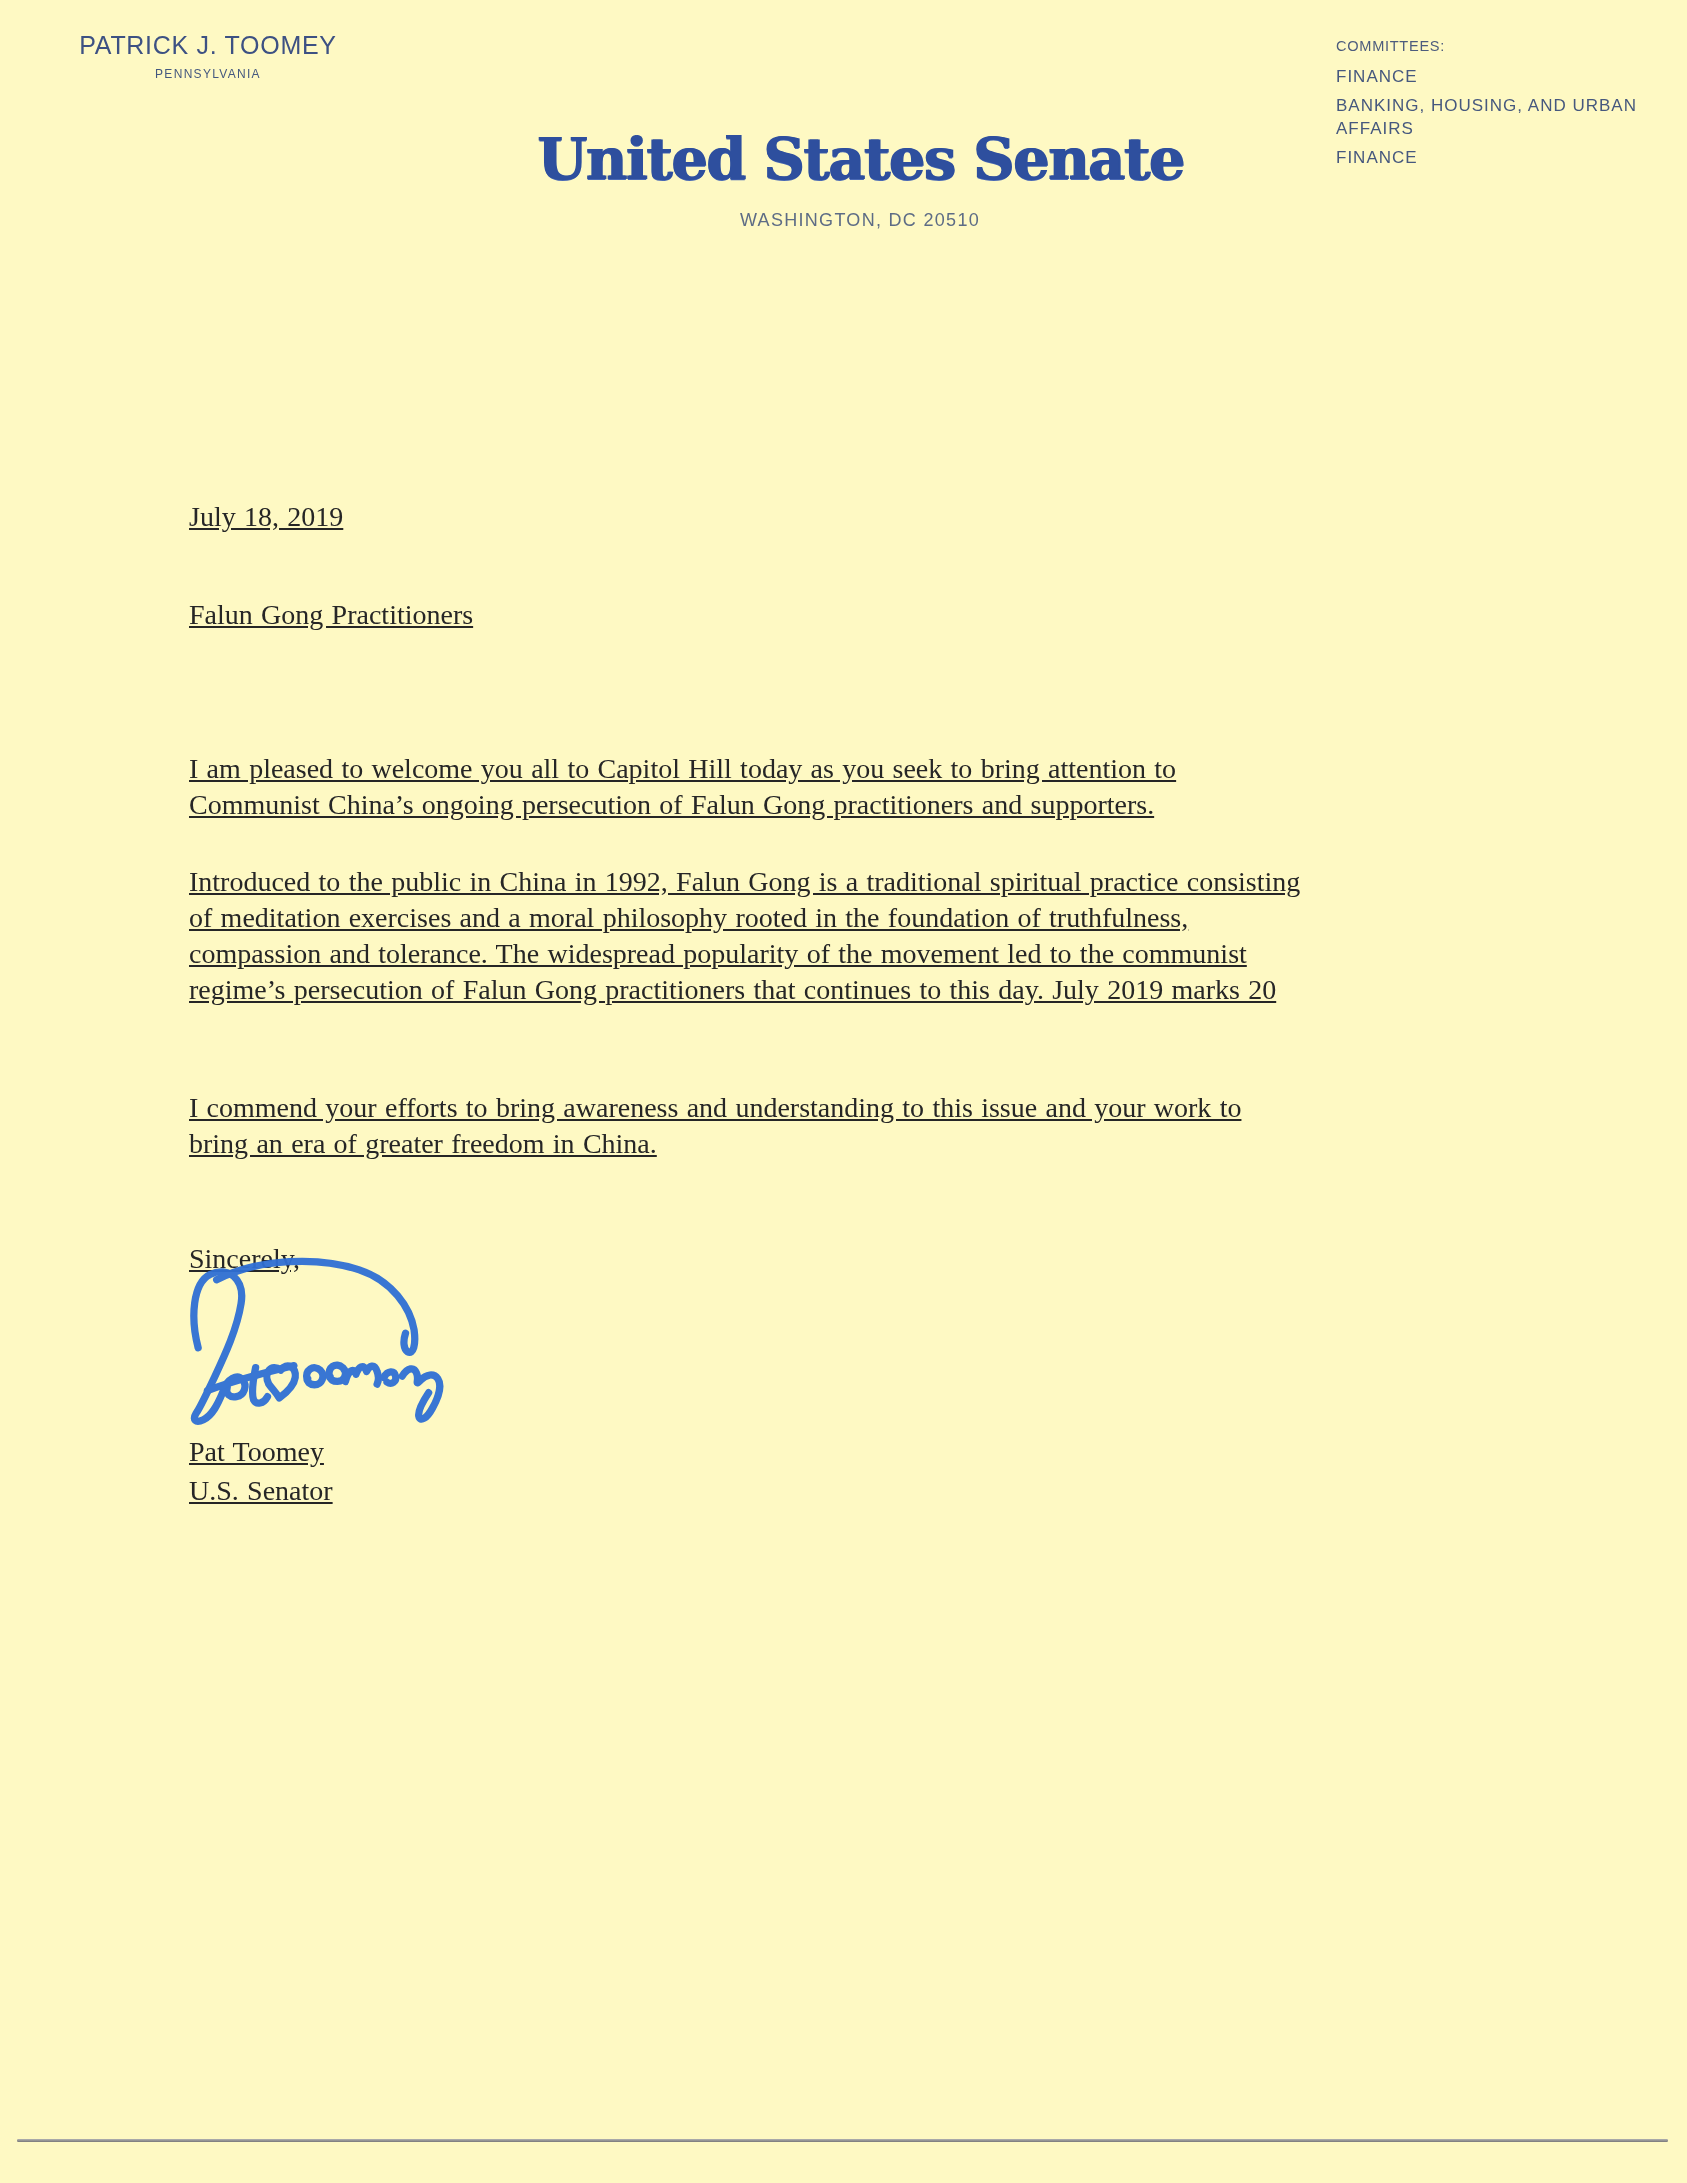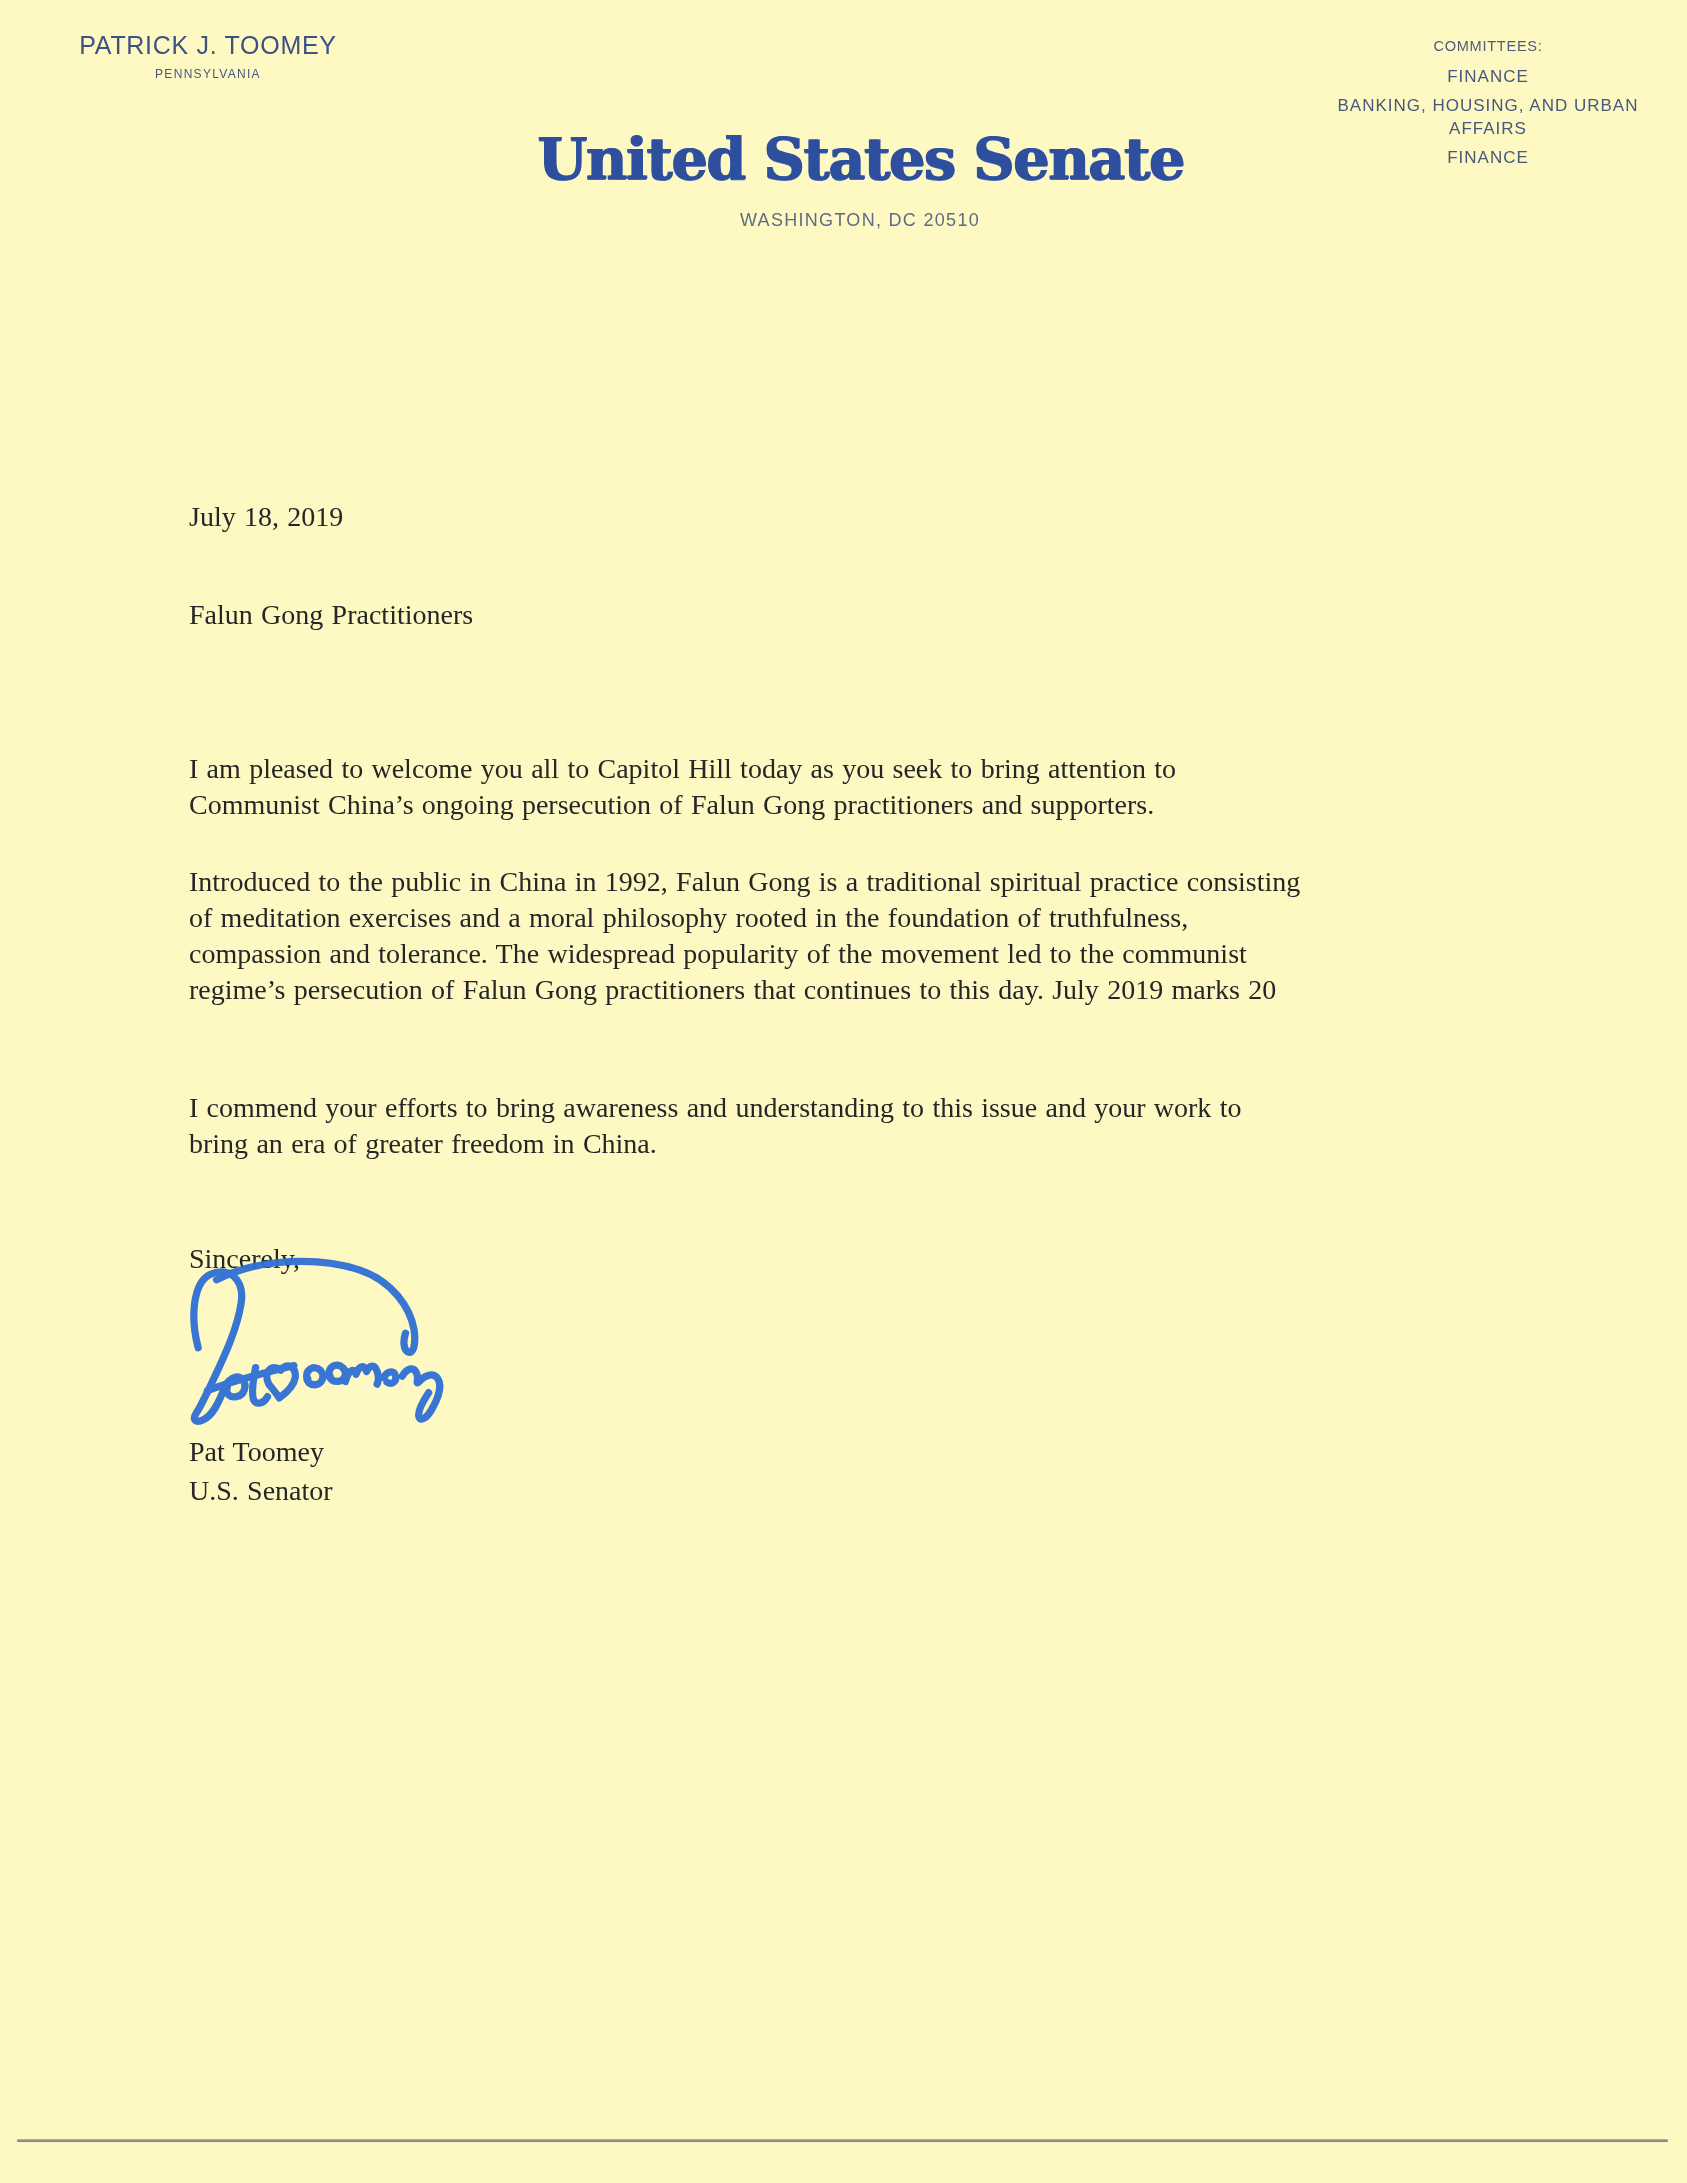--- a/index.html
+++ b/index.html
@@ -37,21 +37,21 @@
     line-height: 26.5px;
     letter-spacing: 1.3px;
     color: #44587f;
   }
 
   .committees-block {
     position: absolute;
     left: 1336px;
     top: 37px;
     width: 304px;
-    text-align: center;
+    text-align: left;
     font-family: "Liberation Sans", "DejaVu Sans", sans-serif;
     color: #46587e;
   }
   .committees-label {
     font-size: 14.6px;
     line-height: 18.5px;
     letter-spacing: 0.7px;
     color: #4d5c7d;
     margin-bottom: 9.3px;
   }
@@ -80,21 +80,21 @@
   }
   .masthead-address {
     margin-top: 20px;
     font-family: "Liberation Sans", "DejaVu Sans", sans-serif;
     font-size: 18px;
     letter-spacing: 1.3px;
     color: #5d6c85;
   }
 
   
-  .abs { position: absolute; left: 189px; }
+  .abs { position: absolute; left: 189px; text-decoration: underline; }
   .body-text {
     font-size: 28px;
     line-height: 36px;
     word-spacing: 1.3px;
     color: #262626;
   }
   .body-line { white-space: nowrap; }
 
   .date-line      { top: 499px;  }
   .recipient-line { top: 597px;  }

